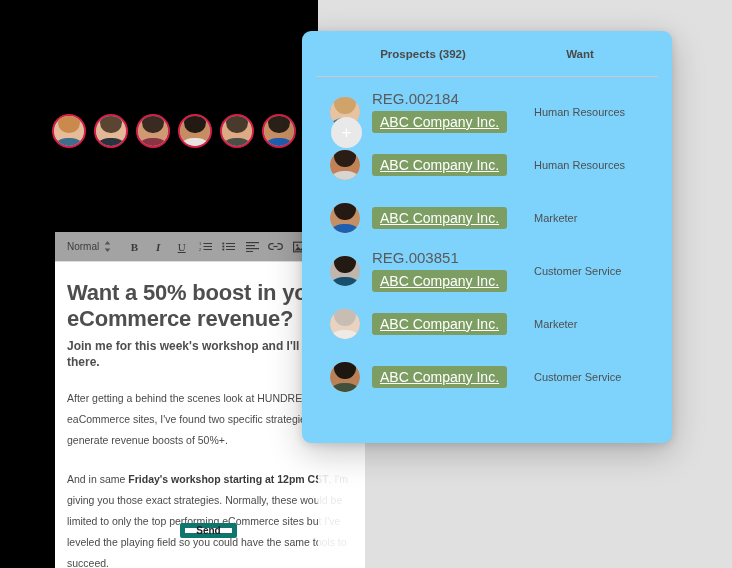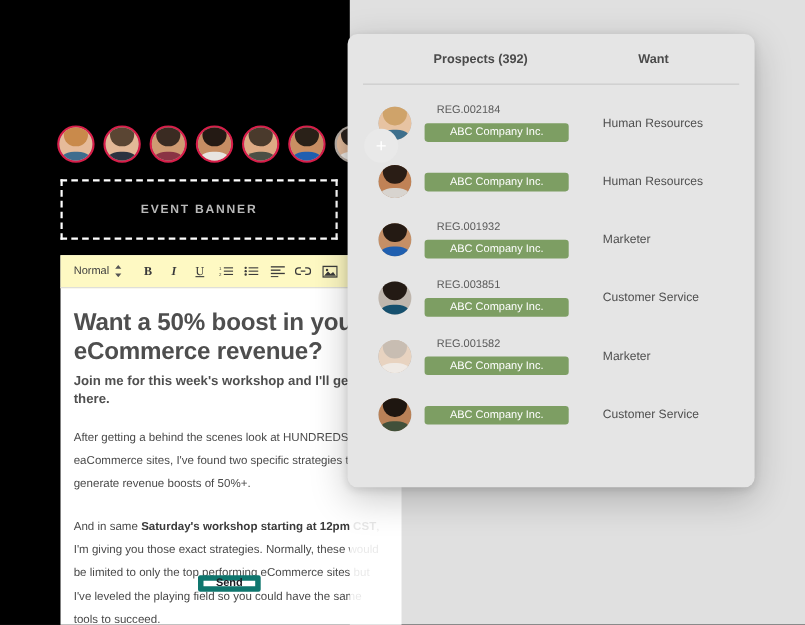--- a/index.html
+++ b/index.html
@@ -77,21 +77,21 @@
 
   #editor-shell {
     position: absolute;
     left: 55px; top: 232px;
     width: 310px;
     background: #ffffff;
     box-shadow: 0 1px 3px rgba(0,0,0,.35);
   }
   #editor-toolbar {
     height: 30px;
-    background: #fef9c3;
+    background: #a3a3a3;
     border-bottom: 1px solid #dcdcdc;
     display: flex;
     align-items: center;
     padding: 0 8px;
     gap: 3px;
     box-sizing: border-box;
   }
   .tb-style {
     display: flex;
     align-items: center;
@@ -172,23 +172,23 @@
     position: absolute;
     left: 318px; top: 0;
     width: 414px; height: 568px;
     background: rgba(255,255,255,.88);
     pointer-events: none;
   }
 
   
   #prospects-panel {
     position: absolute;
-    left: 316px; top: 31px;
+    left: 302px; top: 31px;
     width: 370px; height: 412px;
-    background: #e5e5e5;
+    background: #7dd3fc;
     border-radius: 9px;
     box-shadow: 0 10px 34px rgba(0,0,0,.22), 0 2px 8px rgba(0,0,0,.12);
     overflow: hidden;
   }
   #panel-head {
     display: flex;
     align-items: center;
     height: 46px;
     padding: 0 14px;
     margin: 0 14px;
@@ -228,33 +228,33 @@
     flex: 0 0 auto;
     background: #bfb6ad;
     margin-right: 12px;
   }
   .p-avatar .face { position: absolute; inset: 0; border-radius: 50%; }
   .p-avatar .hair { position: absolute; left: 14%; top: -16%; width: 72%; height: 74%; border-radius: 50%; }
   .p-avatar .body { position: absolute; left: -6%; bottom: -34%; width: 112%; height: 62%; border-radius: 46% 46% 0 0 / 70% 70% 0 0; }
 
   .p-info { width: 150px; }
   .p-ref {
-    font-size: 10px;
+    font-size: 15px;
     color: #5a5a5a;
     margin-bottom: 4px;
-    margin-left: 11px;
   }
   .p-company {
     display: inline-block;
     background: #7d9e63;
     color: #ffffff;
-    font-size: 10px;
-    padding: 3px 23px;
+    font-size: 14px;
+    padding: 3px 8px;
     border-radius: 3px;
     white-space: nowrap;
+    text-decoration: underline;
   }
   .p-title {
     flex: 1;
     text-align: left;
     padding-left: 12px;
     font-size: 11px;
     color: #4f4f4f;
   }
 
   #add-prospect-button {
@@ -309,23 +309,20 @@
         <div class="hair" style="background: rgb(42, 33, 24);"></div>
         <div class="body" style="background: rgb(31, 95, 176);"></div>
       </div>
       <div class="avatar noring">
         <div class="face" style="background: rgb(226, 187, 156);"></div>
         <div class="hair" style="background: rgb(44, 36, 30);"></div>
         <div class="body" style="background: rgb(239, 236, 232);"></div>
       </div>
     </div>
 
-  <div id="event-banner">
-    <span id="event-banner-label">EVENT BANNER</span>
-  </div>
 
   <div id="editor-shell">
 
     <div id="editor-toolbar">
       <div class="tb-style">
         <span>Normal</span>
         <span class="chev">
           <svg width="7" height="11" viewBox="0 0 7 11">
               <path d="M3.5 0 L6.3 3.4 H0.7 Z M3.5 11 L0.7 7.6 H6.3 Z" fill="#555"></path>
             </svg>
@@ -393,21 +390,21 @@
         <svg width="13" height="12" viewBox="0 0 13 12">
           <path d="M6.5 1 L10.5 9.5 H8.9 L8.1 7.6 H4.9 L4.1 9.5 H2.5 Z M5.4 6.3 H7.6 L6.5 3.5 Z" fill="#3a3a3a"></path>
         </svg>
       </div>
     </div>
 
     <div id="editor-body">
       <h1 id="mail-headline">Want a 50% boost in your eCommerce revenue?</h1>
       <p id="mail-subhead">Join me for this week's workshop and I'll get you there.</p>
       <p class="mail-para">After getting a behind the scenes look at HUNDREDS of eaCommerce sites, I've found two specific strategies that generate revenue boosts of 50%+.</p>
-      <p class="mail-para"><span>And in same </span><b>Saturday's workshop starting at 12pm CST</b><span>, I'm giving you those exact strategies. Normally, these would be limited to only the top performing eCommerce sites but I've leveled the playing field so you could have the same tools to succeed.</span></p>
+      <p class="mail-para"><span>And in same </span><b>Friday's workshop starting at 12pm CST</b><span>, I'm giving you those exact strategies. Normally, these would be limited to only the top performing eCommerce sites but I've leveled the playing field so you could have the same tools to succeed.</span></p>
 
     </div>
   </div>
 
   <div id="send-button">
     <span>Send</span>
   </div>
 </div>
 
 <div id="scrim"></div>
@@ -435,39 +432,39 @@
         </div>
         <div class="p-info"><span class="p-company" style="background: rgb(125, 158, 99);">ABC Company Inc.</span></div>
         <div class="p-title">Human Resources</div>
       </div>
       <div class="prospect-row">
         <div class="p-avatar">
           <div class="face" style="background: rgb(197, 143, 102);"></div>
           <div class="hair" style="background: rgb(36, 26, 19);"></div>
           <div class="body" style="background: rgb(31, 95, 176);"></div>
         </div>
-        <div class="p-info"><div class="p-ref">REG.001932</div><span class="p-company" style="background: rgb(125, 158, 99);">ABC Company Inc.</span></div>
+        <div class="p-info"><span class="p-company" style="background: rgb(125, 158, 99);">ABC Company Inc.</span></div>
         <div class="p-title">Marketer</div>
       </div>
       <div class="prospect-row">
         <div class="p-avatar">
           <div class="face"></div>
           <div class="hair" style="background: rgb(35, 26, 20);"></div>
           <div class="body" style="background: rgb(22, 80, 110);"></div>
         </div>
         <div class="p-info"><div class="p-ref">REG.003851</div><span class="p-company" style="background: rgb(125, 158, 99);">ABC Company Inc.</span></div>
         <div class="p-title">Customer Service</div>
       </div>
       <div class="prospect-row">
         <div class="p-avatar">
           <div class="face" style="background: rgb(232, 211, 192);"></div>
           <div class="hair" style="background: rgb(200, 189, 178);"></div>
           <div class="body" style="background: rgb(239, 234, 229);"></div>
         </div>
-        <div class="p-info"><div class="p-ref">REG.001582</div><span class="p-company" style="background: rgb(125, 158, 99);">ABC Company Inc.</span></div>
+        <div class="p-info"><span class="p-company" style="background: rgb(125, 158, 99);">ABC Company Inc.</span></div>
         <div class="p-title">Marketer</div>
       </div>
       <div class="prospect-row">
         <div class="p-avatar">
           <div class="face" style="background: rgb(185, 129, 87);"></div>
           <div class="hair" style="background: rgb(30, 22, 16);"></div>
           <div class="body" style="background: rgb(65, 80, 58);"></div>
         </div>
         <div class="p-info"><span class="p-company" style="background: rgb(125, 158, 99);">ABC Company Inc.</span></div>
         <div class="p-title">Customer Service</div>

